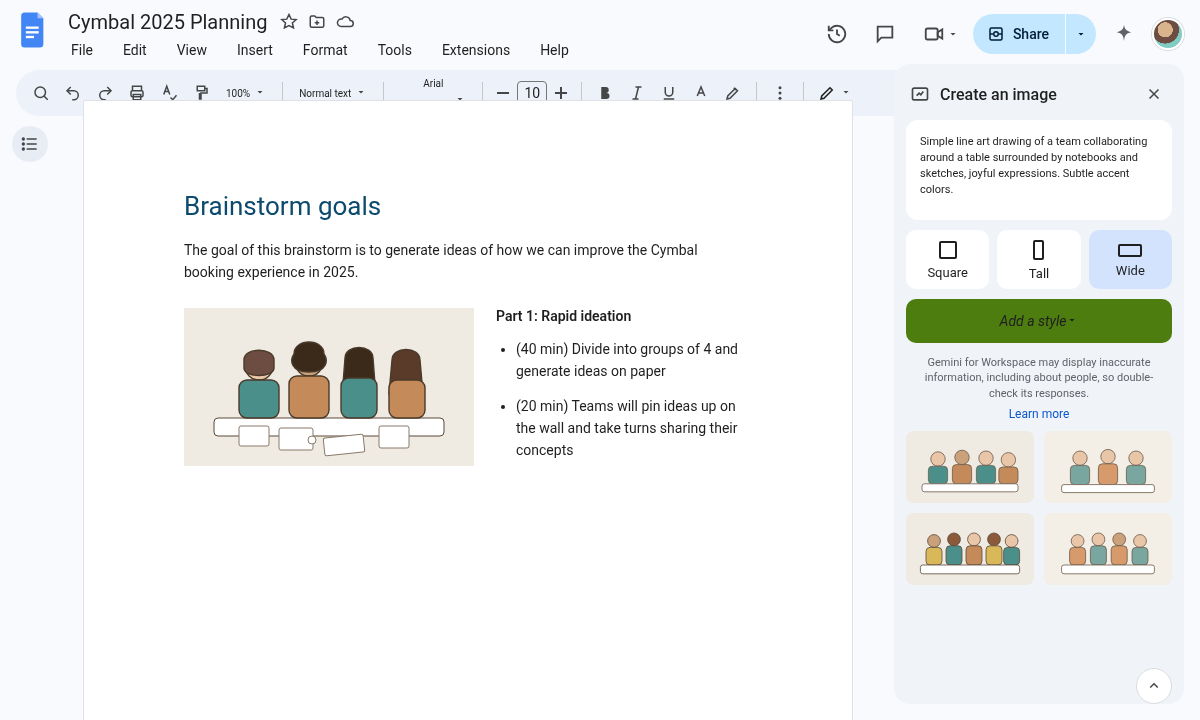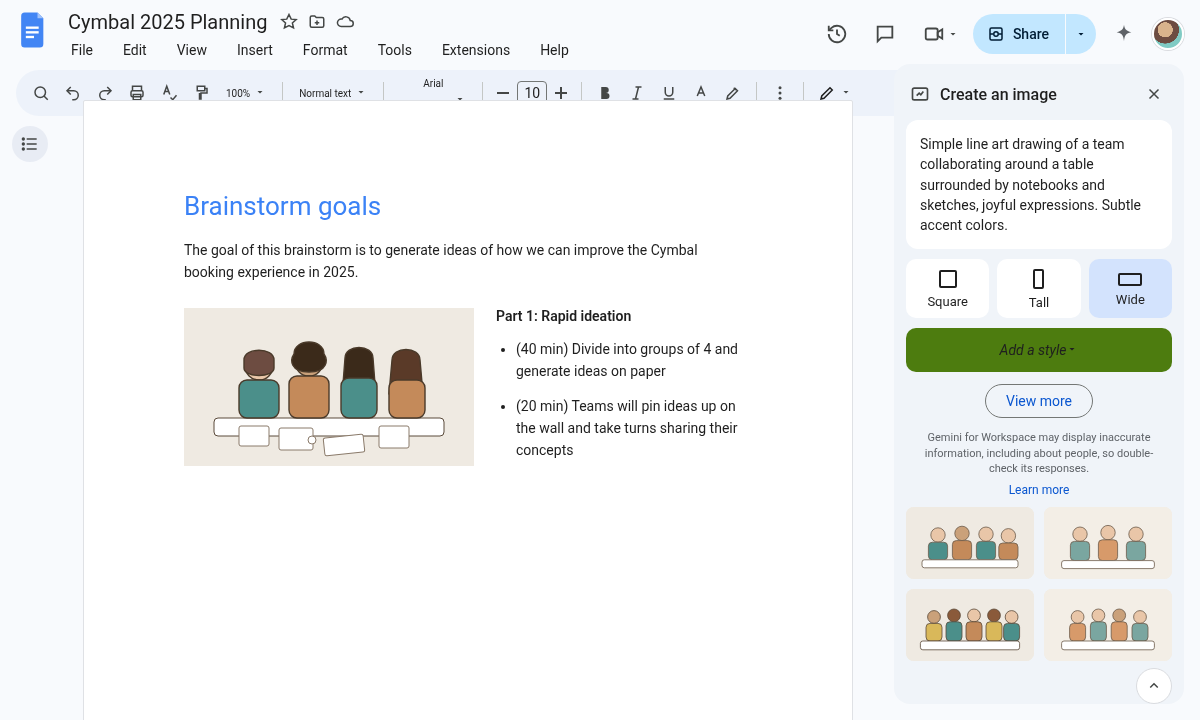--- a/index.html
+++ b/index.html
@@ -134,21 +134,21 @@
     margin-top:32px;
     width:770px;
     background:#fff;
     border:1px solid #dfe1e5;
     border-radius:2px;
     min-height:820px;
     padding:90px 100px 40px 100px;
     position:relative;
   }
   .page h1 {
-    font-size:26px; font-weight:400; color:#3b82f6; margin-bottom:18px;
+    font-size:26px; font-weight:400; color:#0c4a6e; margin-bottom:18px;
   }
   .page p.intro {
     font-size:14px; line-height:1.6; color:#1f1f1f; margin-bottom:24px;
     max-width:520px;
   }
   .two-col { display:flex; gap:22px; align-items:flex-start; }
   .illus {
     width:290px; height:158px; background:#efeae2;
     flex-shrink:0;
   }
@@ -168,21 +168,21 @@
     display:flex; flex-direction:column;
     padding:12px;
     overflow:hidden;
   }
   .sp-head { display:flex; align-items:center; gap:10px; padding:4px 4px 12px 4px; }
   .sp-head-icon { color:#444746; width:20px; height:20px; display:flex; align-items:center; justify-content:center;}
   .sp-title { font-size:16px; color:#1f1f1f; font-weight:500; flex:1; }
   .sp-close { width:28px; height:28px; display:flex; align-items:center; justify-content:center; cursor:pointer; color:#444746; border-radius:50%; }
   .prompt-box {
     background:#fff; border-radius:12px; padding:14px;
-    font-size:14px; color:#1f1f1f; line-height:1.45;
+    font-size:11px; color:#1f1f1f; line-height:1.45;
     margin-bottom:10px;
     min-height:100px;
   }
   .aspect-row { display:flex; gap:8px; margin-bottom:10px; }
   .aspect-btn {
     flex:1; background:#fff; border-radius:10px;
     display:flex; flex-direction:column; align-items:center; justify-content:center;
     padding:10px 0 8px; cursor:pointer; font-size:13px; color:#1f1f1f; gap:6px;
   }
   .aspect-btn.selected { background:#d3e3fd; }
@@ -531,23 +531,20 @@
     </div>
   </div>
 
   <div class="style-row">
     <span>Add a style</span>
     <span class="chev"><svg viewBox="0 0 24 24" fill="currentColor">
           <path d="M7 10l5 5 5-5z"></path>
         </svg></span>
   </div>
 
-  <div class="viewmore-row">
-    <div class="viewmore-btn">View more</div>
-  </div>
 
   <div class="disclaimer">Gemini for Workspace may display inaccurate information, including about people, so double-check its responses.</div>
   <div class="learn-link">Learn more</div>
 
   <div class="thumb-grid">
     <div class="thumb">
       <svg viewBox="0 0 160 90">
           <rect width="160" height="90" fill="#efeae2"></rect>
           <g stroke="#6b5a4a" stroke-width="1" fill="none">
             <circle cx="40" cy="35" r="9" fill="#e9c6a8"></circle>

